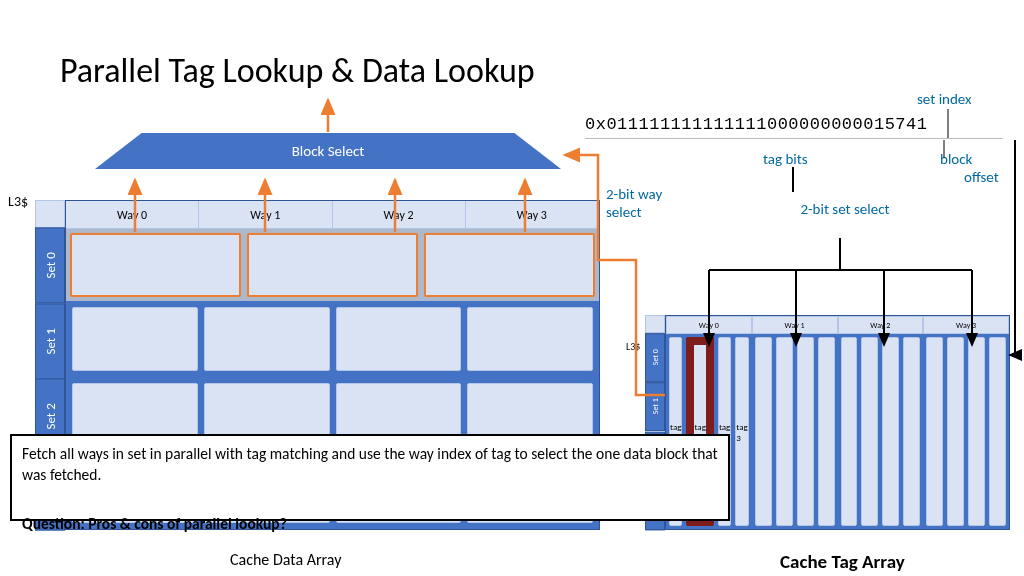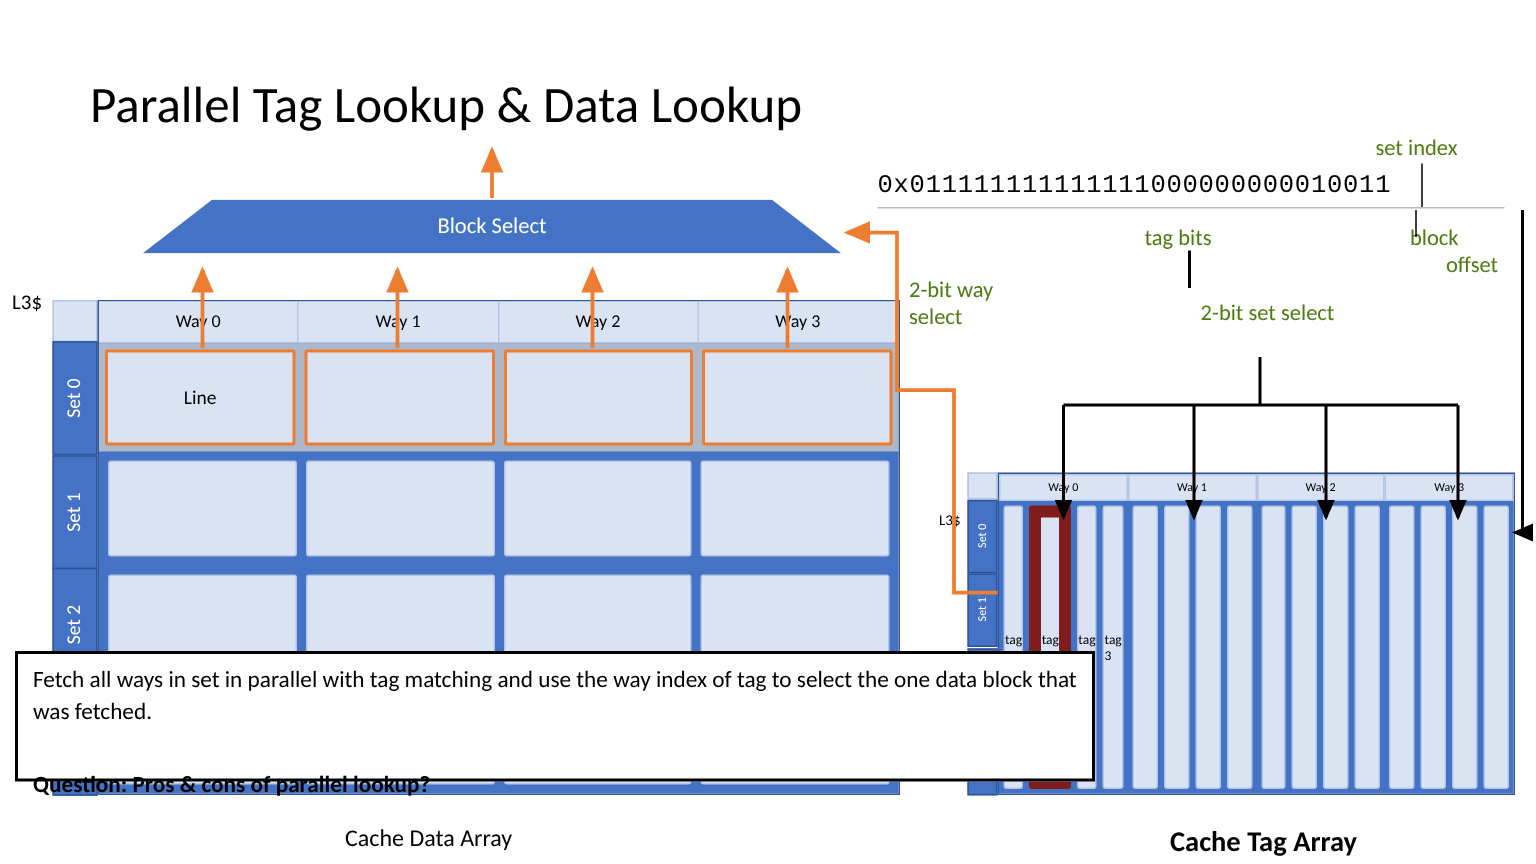--- a/index.html
+++ b/index.html
@@ -226,21 +226,21 @@
     justify-content:center;
     font-size:15px;
   }
   svg.arrows {
     position:absolute;
     left:0;top:0;
     width:1024px;height:576px;
     pointer-events:none;
   }
   
-  .lbl { position:absolute; font-size:15px; color:#4d7c0f; }
+  .lbl { position:absolute; font-size:15px; color:#0369a1; }
   .address {
     position:absolute;
     left: 585px;
     top: 115px;
     font-family: "Courier New", monospace;
     font-size: 17px;
     letter-spacing: 0.5px;
   }
   .address .off { color:#000; }
   .address-line {
@@ -284,21 +284,20 @@
   </div>
   <div class="body">
     <div class="header-row">
       <div>Way 0</div>
       <div>Way 1</div>
       <div>Way 2</div>
       <div>Way 3</div>
     </div>
     <div class="rows">
       <div class="row highlight">
-        <div class="cell">Line</div>
         <div class="cell"></div>
         <div class="cell"></div>
         <div class="cell"></div>
       </div>
       <div class="row">
         <div class="cell"></div>
           <div class="cell"></div>
           <div class="cell"></div>
           <div class="cell"></div>
       </div>
@@ -361,21 +360,21 @@
           <div class="cell"></div>
         </div>
     </div>
   </div>
 </div>
 
 <div class="caption-left">Cache Data Array</div>
 <div class="caption-right">Cache Tag Array</div>
 
 <div class="address">
-  <span>0x01111111111111100000000</span><span>00</span><span class="off">10011</span>
+  <span>0x01111111111111100000000</span><span>00</span><span class="off">15741</span>
 </div>
 <div class="address-line"></div>
 
 <div class="lbl" style="left:606px;top:185px;line-height:1.15;"></div>
 
 <div class="lbl" style="left:606px;top:185px;width:90px;line-height:1.2;">2-bit way select</div>
 <div class="lbl" style="left:800px;top:200px;width:90px;line-height:1.2;text-align:center;">2-bit set select</div>
 <div class="lbl" style="left:763px;top:150px;">tag bits</div>
 <div class="lbl" style="left:917px;top:90px;">set index</div>
 <div class="lbl" style="left:940px;top:150px;">block</div>

